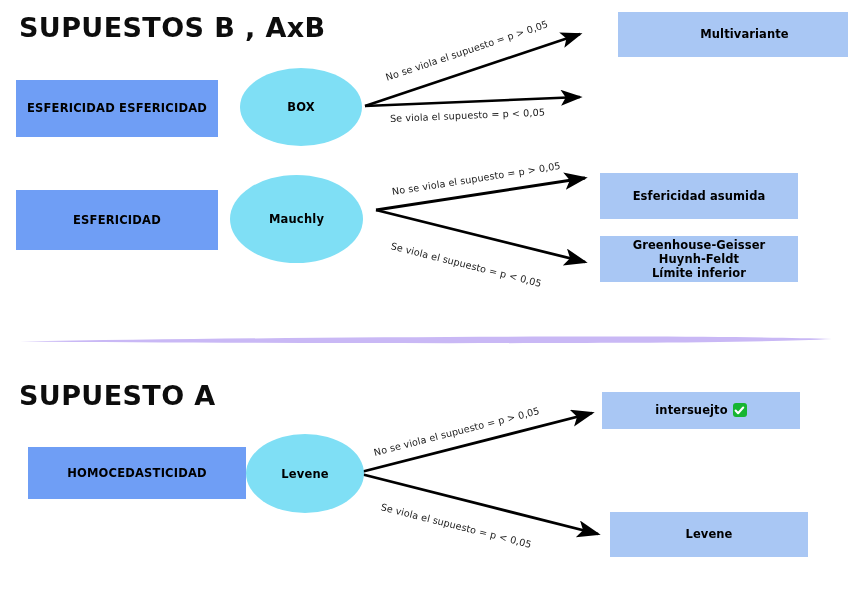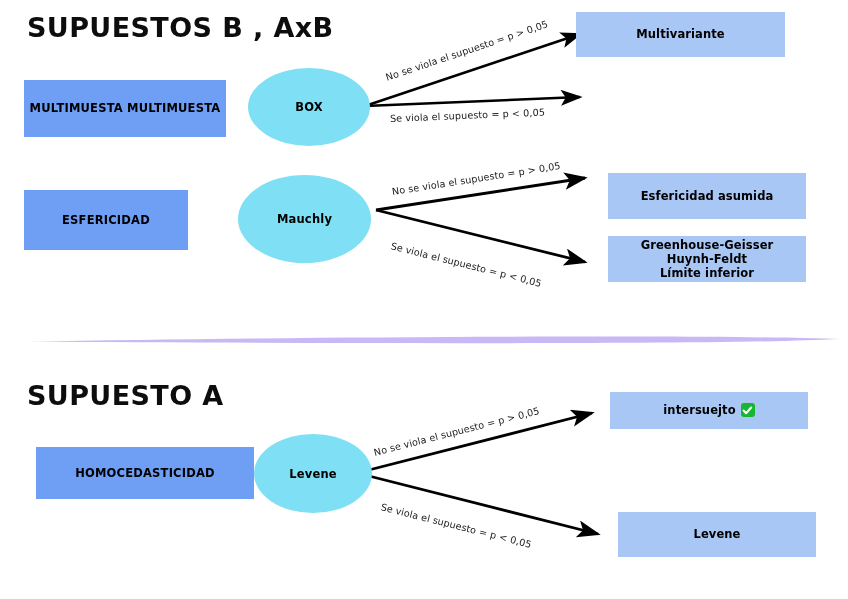--- a/index.html
+++ b/index.html
@@ -13,21 +13,21 @@
     position: relative;
     overflow: hidden;
     font-family: "Liberation Sans", sans-serif;
   }
   #canvas {
     position: absolute;
     left: 0; top: 0;
     width: 848px;
     height: 599px;
   }
-  .abs { position: absolute; margin-left: 8px; }
+  .abs { position: absolute; }
 
   
   .section-title {
     font-family: "DejaVu Sans", sans-serif;
     font-weight: bold;
     font-size: 27px;
     letter-spacing: 0.4px;
     color: #0d0d0d;
     white-space: nowrap;
   }
@@ -142,32 +142,32 @@
     <g>
       <line x1="361" y1="472" x2="592" y2="413" stroke="#000000" stroke-width="2.8" marker-end="url(#ah)"></line>
     </g>
     <g>
       <line x1="361" y1="474" x2="598" y2="534" stroke="#000000" stroke-width="2.8" marker-end="url(#ah)"></line>
     </g>
   </svg>
 
   <div class="abs section-title" style="left:19px; top:12px;">SUPUESTOS B , AxB</div>
 
-  <div class="abs node-box box-left" style="left:16px; top:80px; width:202px; height:57px;">MULTIMUESTA MULTIMUESTA</div>
+  <div class="abs node-box box-left" style="left:16px; top:80px; width:202px; height:57px;">ESFERICIDAD ESFERICIDAD</div>
 
   <div class="abs node-ellipse" style="left:240px; top:68px; width:122px; height:78px;">BOX</div>
 
   <div class="edge-label" style="left:386px; top:72px; transform: rotate(-18.5deg);">No se viola el supuesto = p &gt; 0,05</div>
 
   <div class="edge-label" style="left:390px; top:113px; transform: rotate(-2.4deg);">Se viola el supuesto = p &lt; 0,05</div>
 
-  <div class="abs node-box box-right" style="left:568px; top:12px; width:209px; height:45px;">Multivariante</div>
-
-
-  <div class="abs node-box box-left" style="left:16px; top:190px; width:164px; height:60px;">ESFERICIDAD</div>
+  <div class="abs node-box box-right" style="left:618px; top:12px; width:209px; height:45px;padding-left:22px;">Multivariante</div>
+
+
+  <div class="abs node-box box-left" style="left:16px; top:190px; width:202px; height:60px;">ESFERICIDAD</div>
 
   <div class="abs node-ellipse" style="left:230px; top:175px; width:133px; height:88px;">Mauchly</div>
 
   <div class="edge-label" style="left:392px; top:186px; transform: rotate(-8.8deg);">No se viola el supuesto = p &gt; 0,05</div>
 
   <div class="edge-label" style="left:391px; top:240px; transform: rotate(14.2deg);">Se viola el supuesto = p &lt; 0,05</div>
 
   <div class="abs node-box box-right" style="left:600px; top:173px; width:198px; height:46px;">Esfericidad asumida</div>
 
   <div class="abs node-box box-right" style="left:600px; top:236px; width:198px; height:46px; white-space:pre-line;">Greenhouse-Geisser

